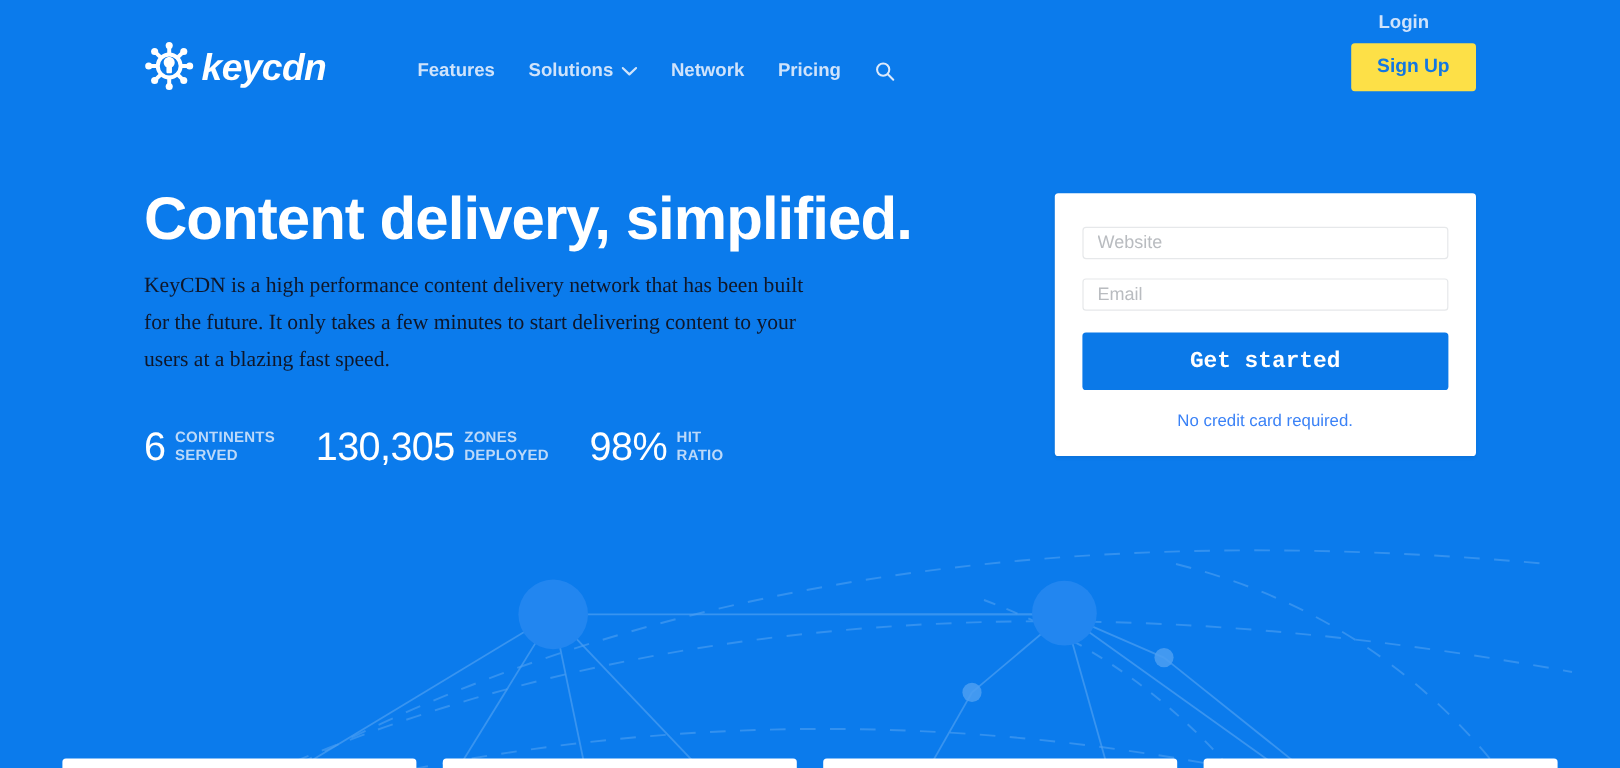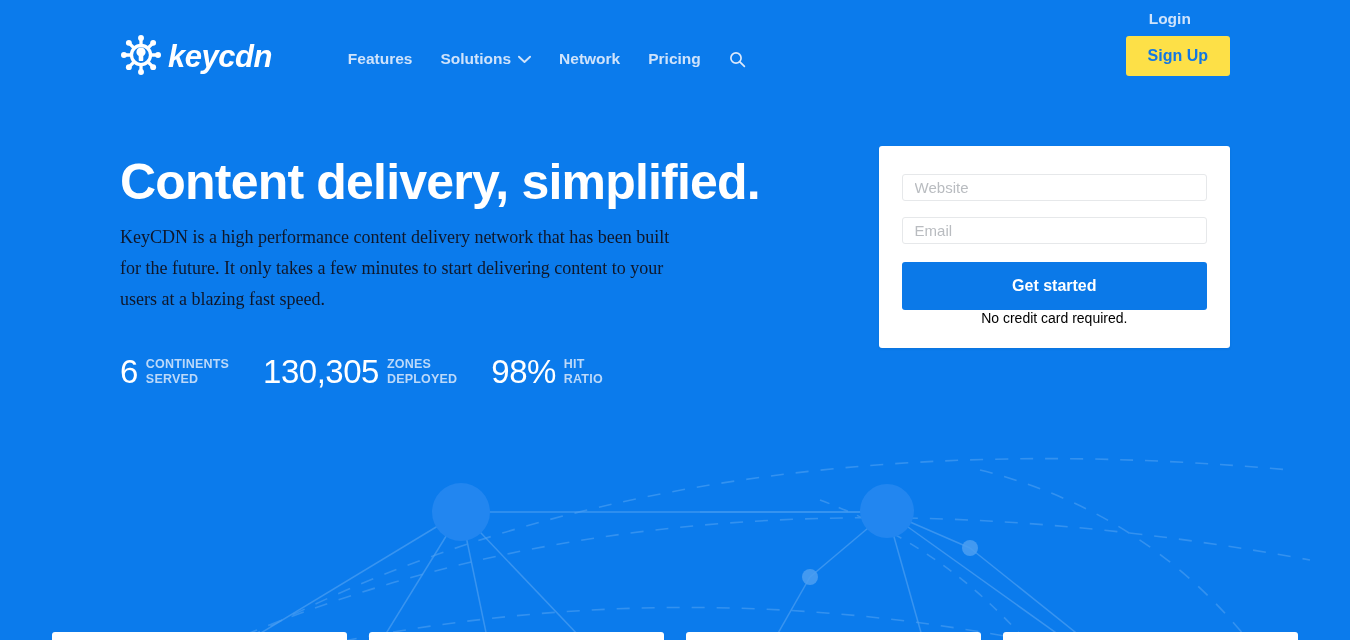--- a/index.html
+++ b/index.html
@@ -90,21 +90,21 @@
     line-height:1;
     font-family:"Liberation Sans", sans-serif;
   }
 
   
   .hero {
     position:relative;
     z-index:4;
     display:flex;
     padding:78px 120px 0 120px;
-    align-items:flex-start;
+    align-items:flex-end;
   }
   .hero-left { width:760px; }
   .hero-title {
     color:#ffffff;
     font-size:50px;
     font-weight:bold;
     line-height:1.12;
     letter-spacing:-0.8px;
   }
   .hero-sub {
@@ -167,32 +167,32 @@
     background:#fff;
   }
   .field::placeholder { color:#b9bcc0; }
   .field + .field { margin-top:16px; }
   .cta-btn {
     width:100%;
     height:48px;
     margin-top:18px;
     background:#0b79e8;
     color:#ffffff;
-    font-size:16px;
+    font-size:19px;
     font-weight:bold;
     border:none;
     border-radius:3px;
     cursor:pointer;
-    font-family:Liberation Sans, sans-serif;
+    font-family:Liberation Mono, monospace;
   }
   .note {
     text-align:center;
-    color:#000000;
+    color:#3b82f6;
     font-size:14px;
-    margin-top:0;
+    margin-top:17px;
   }
 
   
   .below-fold {
     position:absolute;
     left:0; bottom:0;
     width:1350px;
     height:8px;
     display:flex;
     justify-content:center;

